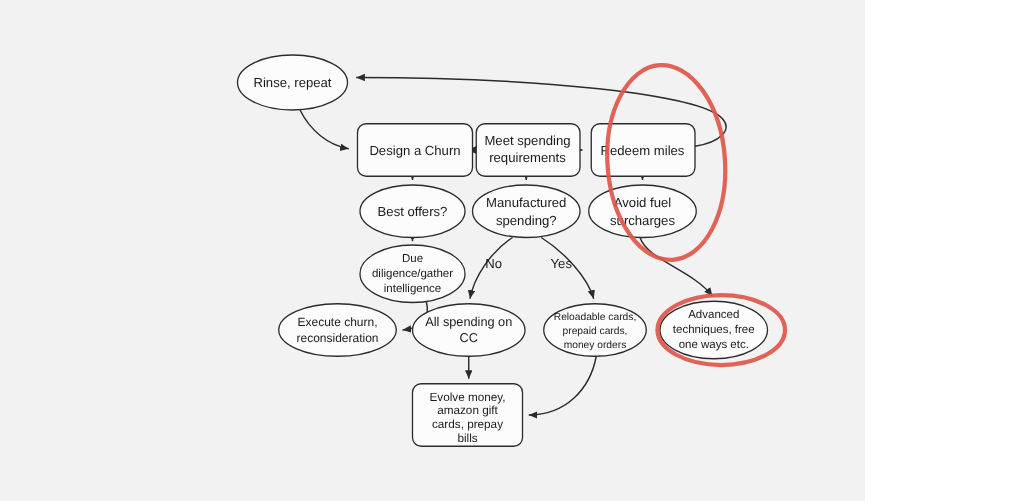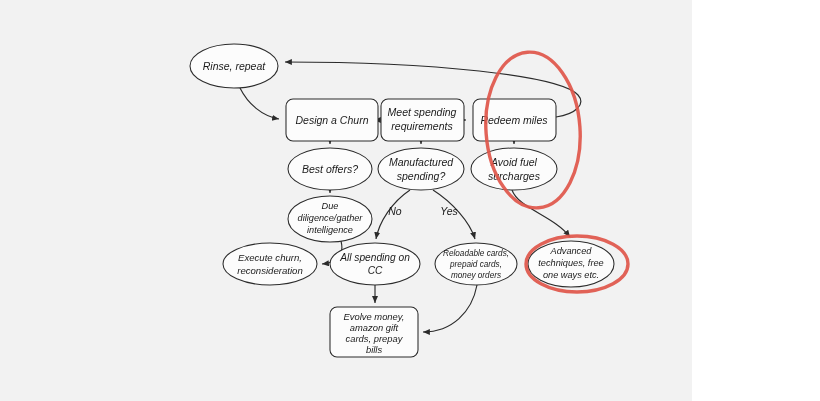--- a/index.html
+++ b/index.html
@@ -7,21 +7,20 @@
     padding: 0;
     background: #ffffff;
   }
   #canvas {
     position: relative;
     width: 692px;
     height: 401px;
     background: #f2f2f2;
     overflow: hidden;
     font-family: "Liberation Sans", sans-serif;
-    font-style: italic;
   }
   #diagram-svg {
     position: absolute;
     left: 0;
     top: 0;
     width: 820px;
     height: 401px;
   }
   .node-text {
     font-family: "Liberation Sans", sans-serif;

